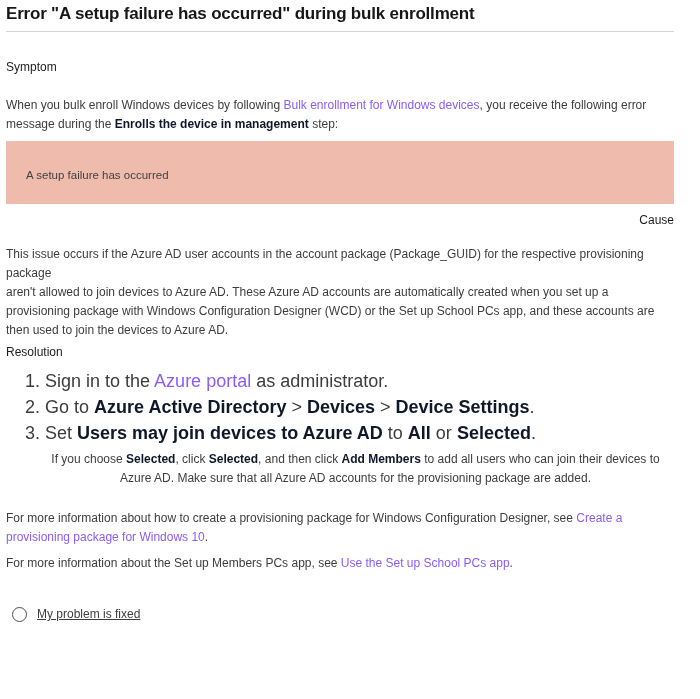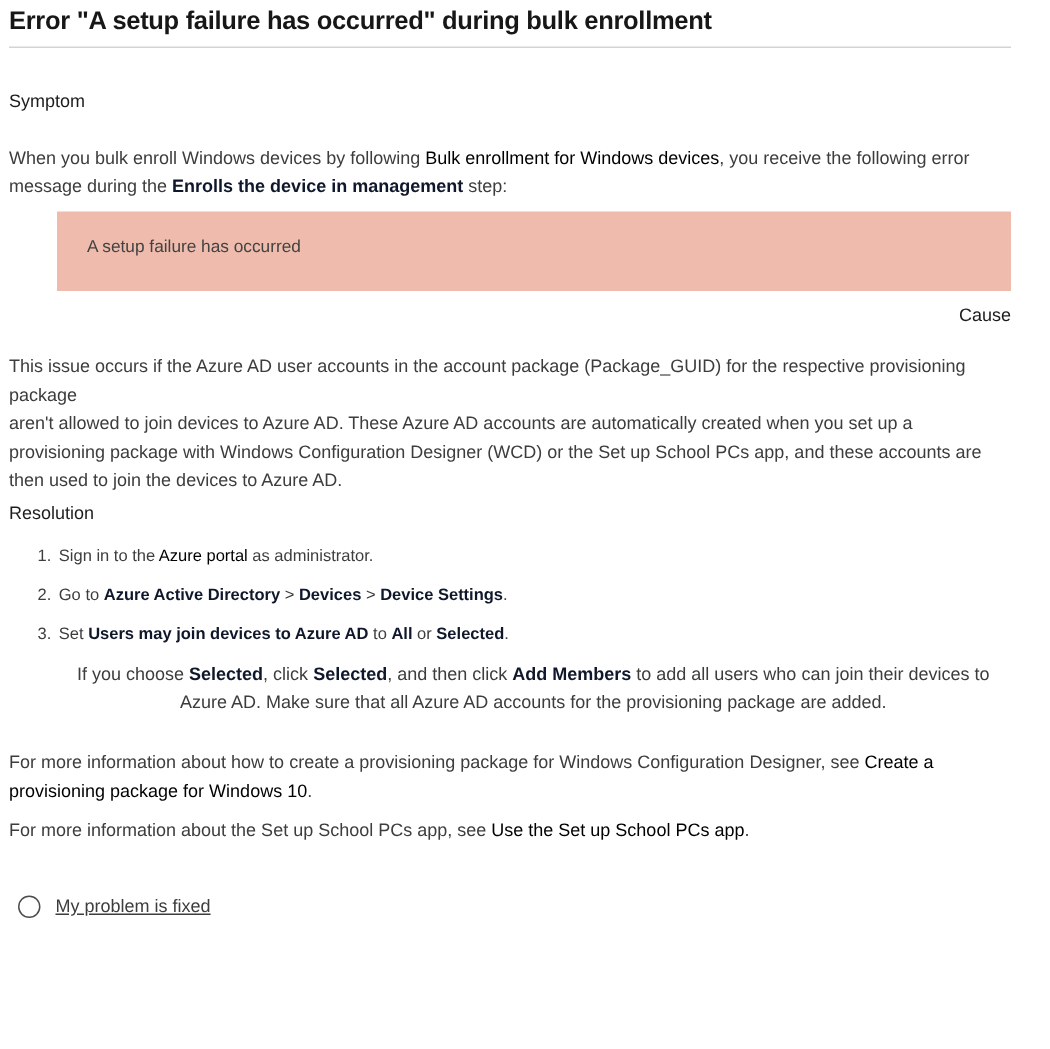--- a/index.html
+++ b/index.html
@@ -31,35 +31,35 @@
     margin: 22px 0 0 0;
   }
   p.cause-body  { margin-top: 18px; }
   p.fix-intro   { margin-top: 24px; }
   p.note        { margin: 4px 0 0 31px; text-align: center; }
   p.info-first  { margin-top: 21px; }
   p.info-second { margin-top: 7px; }
 
   strong { color: #0f172a; font-weight: 700; }
 
-  a.doc-link { color: #000000; text-decoration: none; cursor: pointer; }
+  a.doc-link { color: #8b5cf6; text-decoration: none; cursor: pointer; }
 
   .error-box {
     margin-top: 7px;
     background: #eebbad;
-    padding: 18px 20px 23px 20px;
-    font-size: 11.5px; color: #424242; margin-left: 32px;
+    padding: 28px 20px 23px 20px;
+    font-size: 11.5px; color: #424242;
   }
 
   ol.steps {
     list-style: none;
     margin: 13px 0 0 19px; padding: 0;
   }
   ol.steps li {
-    font-size: 11px; line-height: 19px;
+    font-size: 18px; line-height: 19px;
     margin: 0 0 7px 0; color: #3d3d3d;
   }
   ol.steps .num { margin-right: 5px; }
 
   .radio-group { margin-top: 33px; }
   .radio-row {
     display: flex; align-items: center;
     height: 16px; margin-bottom: 14px;
     cursor: pointer;
   }
@@ -96,21 +96,21 @@
   <ol class="steps">
     <li><span class="num">1.</span><span>Sign in to the </span><a class="doc-link">Azure portal</a><span> as administrator.</span></li>
     <li><span class="num">2.</span><span>Go to </span><strong>Azure Active Directory</strong><span> &gt; </span><strong>Devices</strong><span> &gt; </span><strong>Device Settings</strong><span>.</span></li>
     <li><span class="num">3.</span><span>Set </span><strong>Users may join devices to Azure AD</strong><span> to </span><strong>All</strong><span> or </span><strong>Selected</strong><span>.</span></li>
   </ol>
 
   <p class="body note"><span>If you choose </span><strong>Selected</strong><span>, click </span><strong>Selected</strong><span>, and then click </span><strong>Add Members</strong><span> to add all users who can join their devices to Azure AD. Make sure that all Azure AD accounts for the provisioning package are added.</span></p>
 
   <p class="body info-first"><span>For more information about how to create a provisioning package for Windows Configuration Designer, see </span><a class="doc-link">Create a provisioning package for Windows 10</a><span>.</span></p>
 
-  <p class="body info-second"><span>For more information about the Set up School PCs app, see </span><a class="doc-link">Use the Set up School PCs app</a><span>.</span></p>
+  <p class="body info-second"><span>For more information about the Set up Members PCs app, see </span><a class="doc-link">Use the Set up School PCs app</a><span>.</span></p>
 
   <div class="radio-group">
     <div class="radio-row">
       <span class="radio"></span>
       <span class="radio-label">My problem is fixed</span>
     </div>
 
   </div>
 
 </div>

